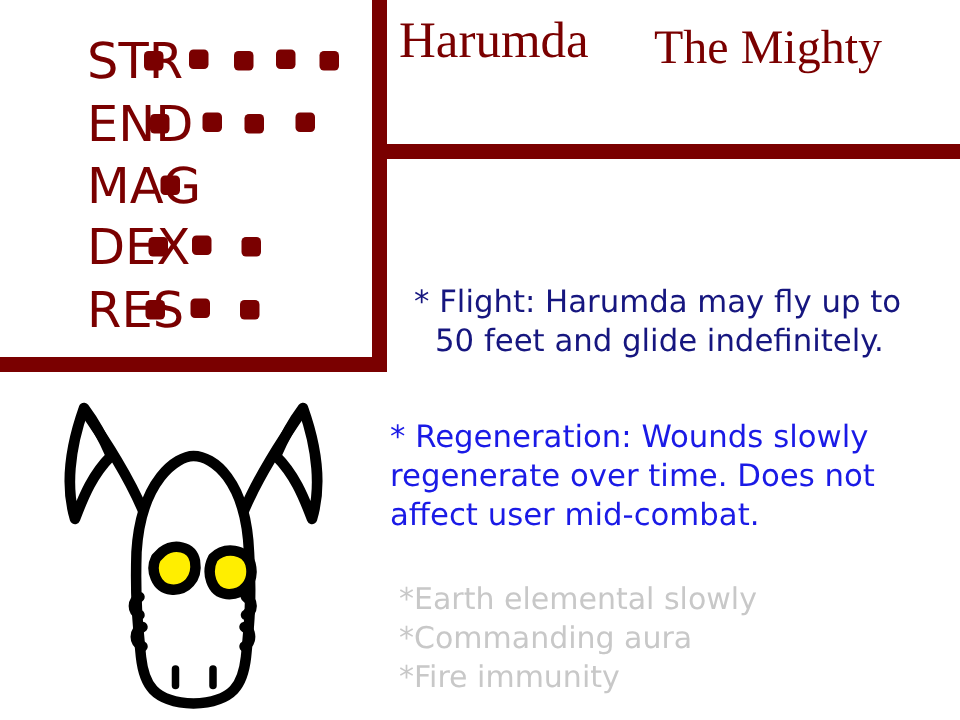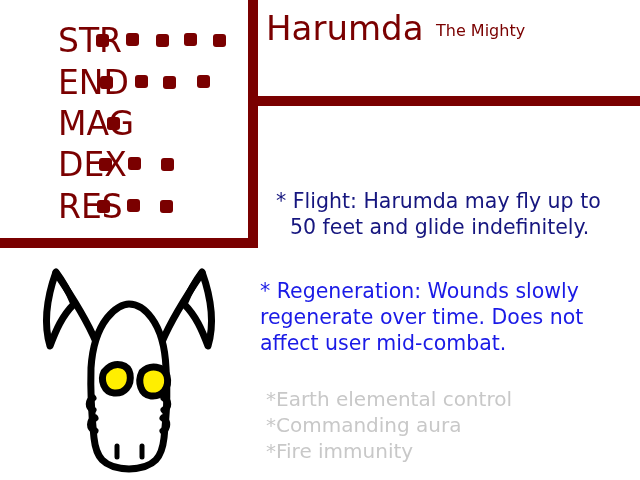--- a/index.html
+++ b/index.html
@@ -88,35 +88,36 @@
     border-radius: 3px;
   }
 
   
   #title-area {
     position: absolute;
     left: 258px;
     top: 0;
     width: 382px;
     height: 108px;
+    font-family: Liberation Serif, serif;
   }
   #character-name {
     position: absolute;
     left: 8px;
     top: 8px;
     font-size: 34px;
     line-height: 40px;
     color: #7a0000;
     white-space: nowrap;
   }
   #character-epithet {
     position: absolute;
     left: 178px;
     top: 14px;
-    font-size: 16px;
+    font-size: 32px;
     line-height: 34px;
     color: #7a0000;
     white-space: nowrap;
   }
 
   
   #powers-panel {
     position: absolute;
     left: 258px;
     top: 106px;
@@ -239,21 +240,21 @@
   <div id="powers-panel">
 
     <div class="power-entry" id="power-flight">
       <span class="entry-body">* Flight: Harumda may fly up to 50 feet and glide indefinitely.</span>
     </div>
 
     <div class="power-entry" id="power-regeneration">
       <span class="entry-body">* Regeneration: Wounds slowly regenerate over time. Does not affect user mid-combat.</span>
     </div>
 
-    <div class="power-faded" id="power-faded-0">*Earth elemental control</div>
+    <div class="power-faded" id="power-faded-0">*Earth elemental slowly</div>
     <div class="power-faded" id="power-faded-1">*Commanding aura</div>
     <div class="power-faded" id="power-faded-2">*Fire immunity</div>
   </div>
 
   <div id="portrait">
     <svg width="232" height="230" viewBox="0 0 232 230" xmlns="http://www.w3.org/2000/svg">
       <g fill="none" stroke="#000000" stroke-width="7" stroke-linecap="round" stroke-linejoin="round">
 
         <path d="M40 22 C 30 50, 28 76, 34 96 C 40 80, 46 66, 58 54 C 52 40, 46 30, 40 22 Z" fill="#ffffff"></path>
         <path d="M40 23 C 55 45, 70 68, 80 92"></path>

